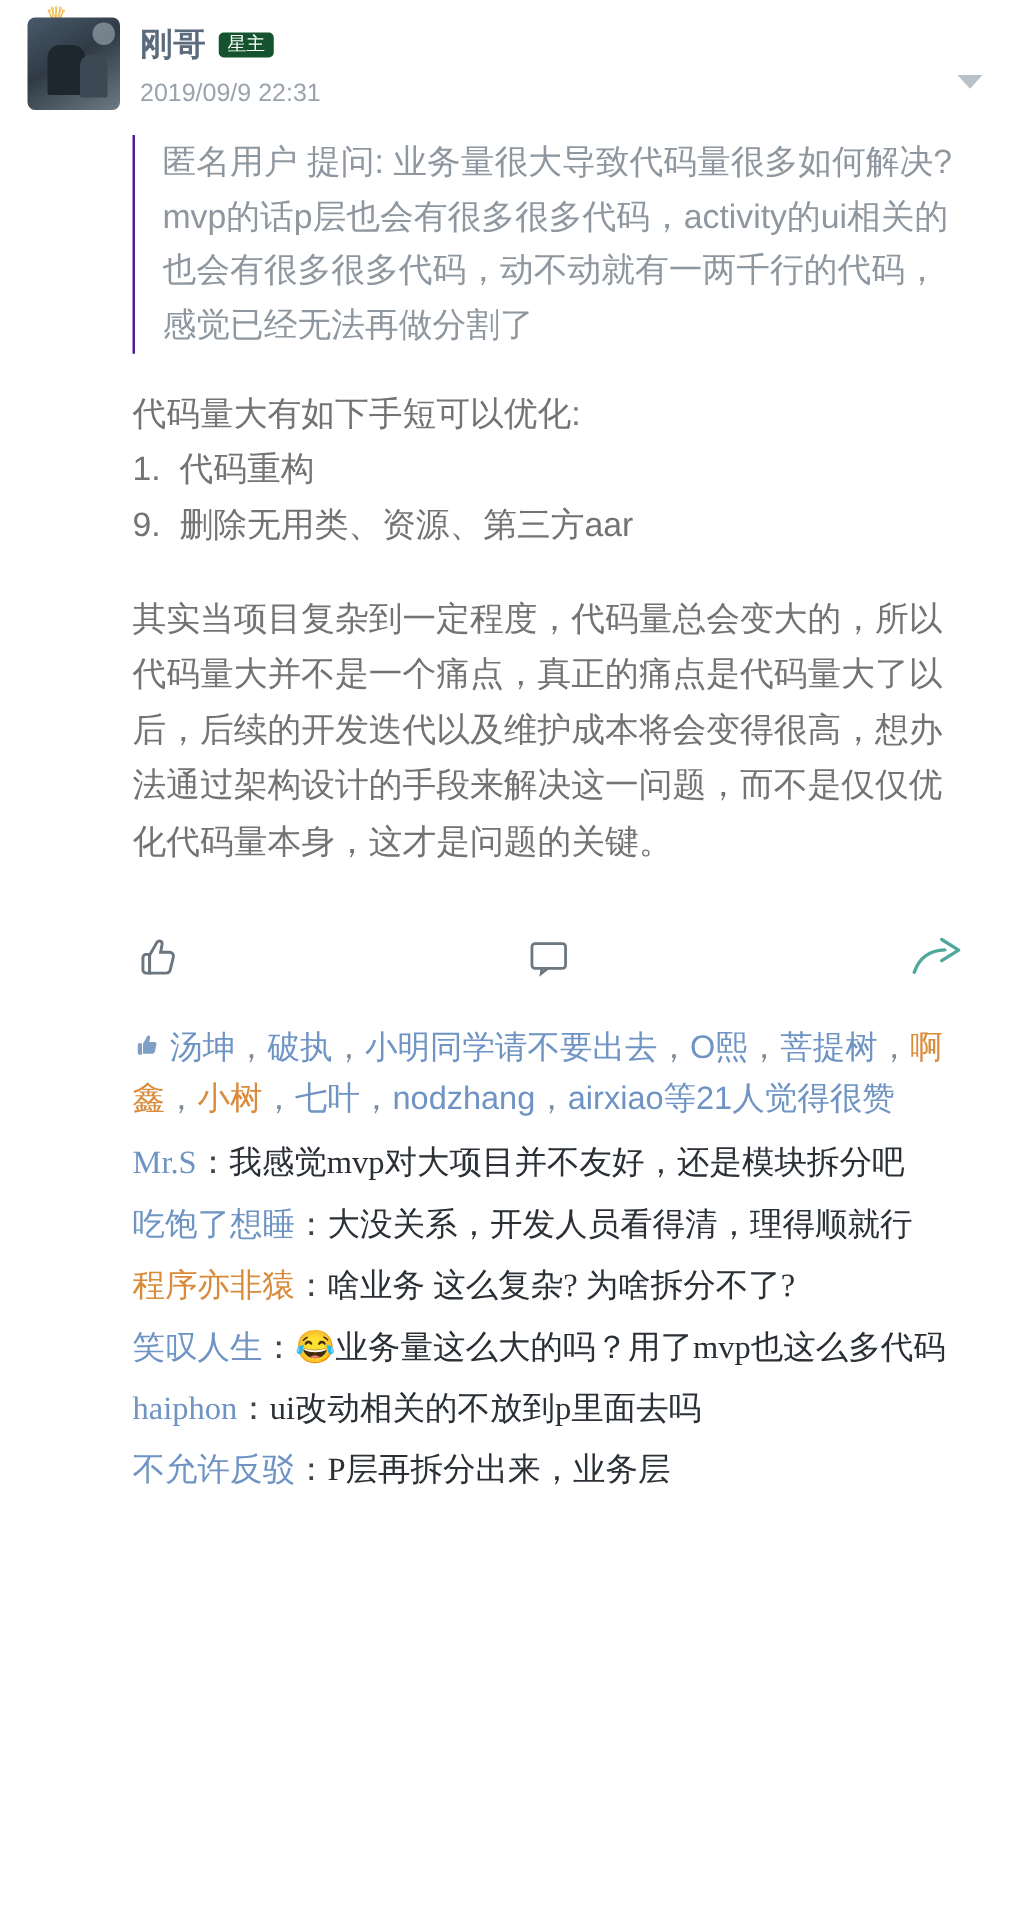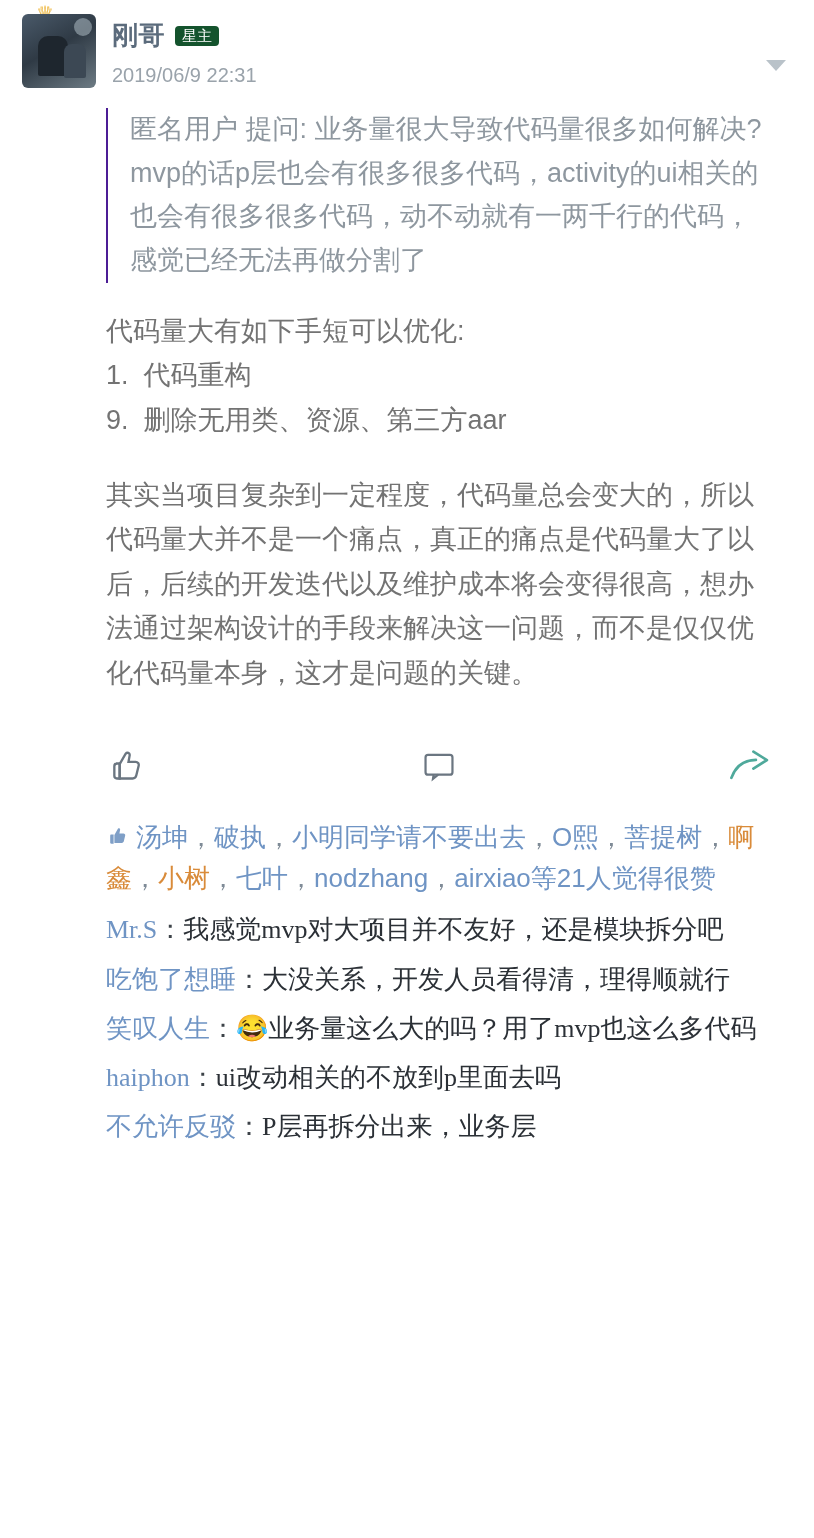--- a/index.html
+++ b/index.html
@@ -207,21 +207,21 @@
         <div class="glow"></div>
         <div class="fig"></div>
         <div class="fig2"></div>
       </div>
     </div>
     <div class="head-text">
       <div class="name-row">
         <span class="user-name">刚哥</span>
         <span class="badge">星主</span>
       </div>
-      <div class="timestamp">2019/06/9 22:31</div>
+      <div class="timestamp">2019/09/9 22:31</div>
     </div>
     <div class="more-arrow"></div>
   </div>
 
   <div class="quote">
     <span class="q-head">匿名用户  提问: 业务量很大导致代码量很多如何解决?</span>
     <span class="q-body">mvp的话p层也会有很多很多代码，activity的ui相关的也会有很多很多代码，动不动就有一两千行的代码，感觉已经无法再做分割了</span>
   </div>
 
   <div class="body-text">
@@ -256,18 +256,19 @@
   <div class="likes">
     <svg class="thumb-small" width="24" height="24" viewBox="0 0 24 24" fill="#7f9fc7">
       <path d="M5 10.6h2.6v9.2H5.6A1.4 1.4 0 0 1 4.2 18.4v-6.4c0-.8.3-1.4.8-1.4z"></path>
       <path d="M8.4 10.9l3.5-6.1c.8-1 2.4-.4 2.2 1l-.7 3.7h4.1c1.1 0 2 1 1.7 2.1l-1.3 5.5c-.2 1-1 1.8-2.1 1.8H8.4z"></path>
     </svg><span class="liker">汤坤</span><span>，</span><span class="liker">破执</span><span>，</span><span class="liker">小明同学请不要出去</span><span>，</span><span class="liker">O熙</span><span>，</span><span class="liker">菩提树</span><span>，</span><span class="liker orange">啊鑫</span><span>，</span><span class="liker orange">小树</span><span>，</span><span class="liker">七叶</span><span>，</span><span class="liker">nodzhang</span><span>，</span><span class="liker">airxiao</span><span class="likes-tail">等21人觉得很赞</span>
   </div>
 
   <div class="comments">
     <div class="comment"><span class="c-name">Mr.S</span><span class="c-sep">：</span><span class="c-text">我感觉mvp对大项目并不友好，还是模块拆分吧</span></div>
     <div class="comment"><span class="c-name">吃饱了想睡</span><span class="c-sep">：</span><span class="c-text">大没关系，开发人员看得清，理得顺就行</span></div>
+    <div class="comment"><span class="c-name orange">程序亦非猿</span><span class="c-sep">：</span><span class="c-text">啥业务  这么复杂?   为啥拆分不了?</span></div>
     <div class="comment"><span class="c-name">笑叹人生</span><span class="c-sep">：</span><span class="c-text">😂业务量这么大的吗？用了mvp也这么多代码</span></div>
     <div class="comment"><span class="c-name">haiphon</span><span class="c-sep">：</span><span class="c-text">ui改动相关的不放到p里面去吗</span></div>
     <div class="comment"><span class="c-name">不允许反驳</span><span class="c-sep">：</span><span class="c-text">P层再拆分出来，业务层</span></div>
   </div>
 
 </div>
 
 </body></html>

